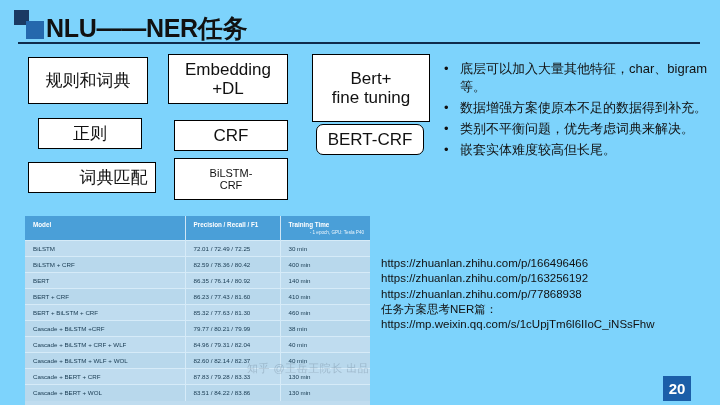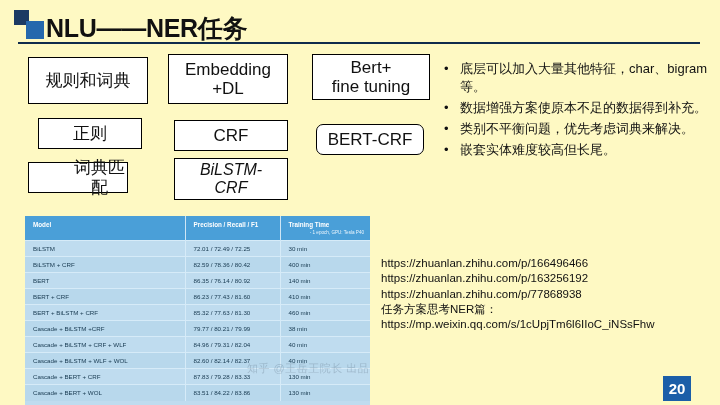--- a/index.html
+++ b/index.html
@@ -7,21 +7,21 @@
     padding: 0;
     background: #ffffff;
   }
   body {
     font-family: "Liberation Sans", "DejaVu Sans", sans-serif;
   }
   #slide {
     position: relative;
     width: 720px;
     height: 405px;
-    background: #fef9c3;
+    background: #7dd3fc;
     overflow: hidden;
   }
 
   
   #logo-sq-dark {
     position: absolute;
     left: 14px;
     top: 10px;
     width: 15px;
     height: 15px;
@@ -63,27 +63,27 @@
     color: #111111;
     display: flex;
     align-items: center;
     justify-content: center;
     text-align: center;
     line-height: 1.12;
   }
 
   #box-rules      { left: 28px;  top: 57px;  width: 120px; height: 47px; font-size: 17px; }
   #box-regex      { left: 38px;  top: 118px; width: 104px; height: 31px; font-size: 17px; }
-  #box-dictmatch  { left: 28px;  top: 162px; width: 100px; height: 31px; font-size: 17px; padding-left: 43px; }
+  #box-dictmatch  { left: 28px;  top: 162px; width: 128px; height: 31px; font-size: 17px; padding-left: 43px; }
 
   #box-embedding  { left: 168px; top: 54px;  width: 120px; height: 50px; font-size: 17px; }
   #box-crf        { left: 174px; top: 120px; width: 114px; height: 31px; font-size: 17px; }
-  #box-bilstmcrf  { left: 174px; top: 158px; width: 114px; height: 42px; font-size: 16px; font-style: italic; }
-
-  #box-bertft     { left: 312px; top: 54px;  width: 118px; height: 46px; font-size: 17px; }
+  #box-bilstmcrf  { left: 174px; top: 158px; width: 114px; height: 42px; font-size: 11px; }
+
+  #box-bertft     { left: 312px; top: 54px;  width: 118px; height: 68px; font-size: 17px; }
   #box-bertcrf    { left: 316px; top: 124px; width: 108px; height: 31px; font-size: 17px; border-radius: 7px; }
 
   
   #bullets {
     position: absolute;
     left: 444px;
     top: 60px;
     width: 272px;
   }
   .bullet-row {

